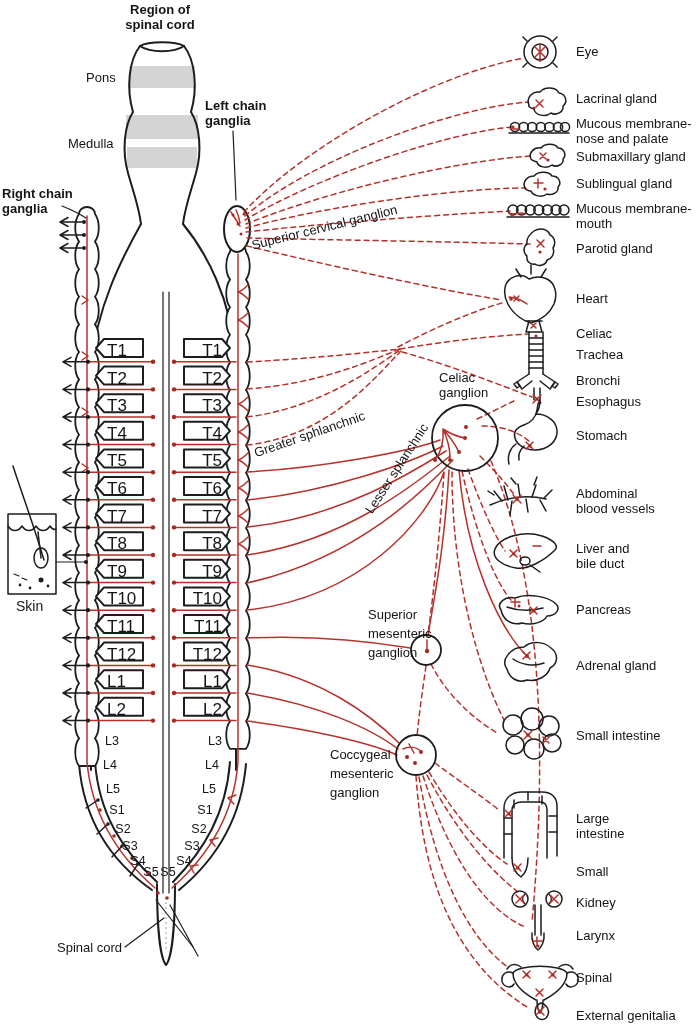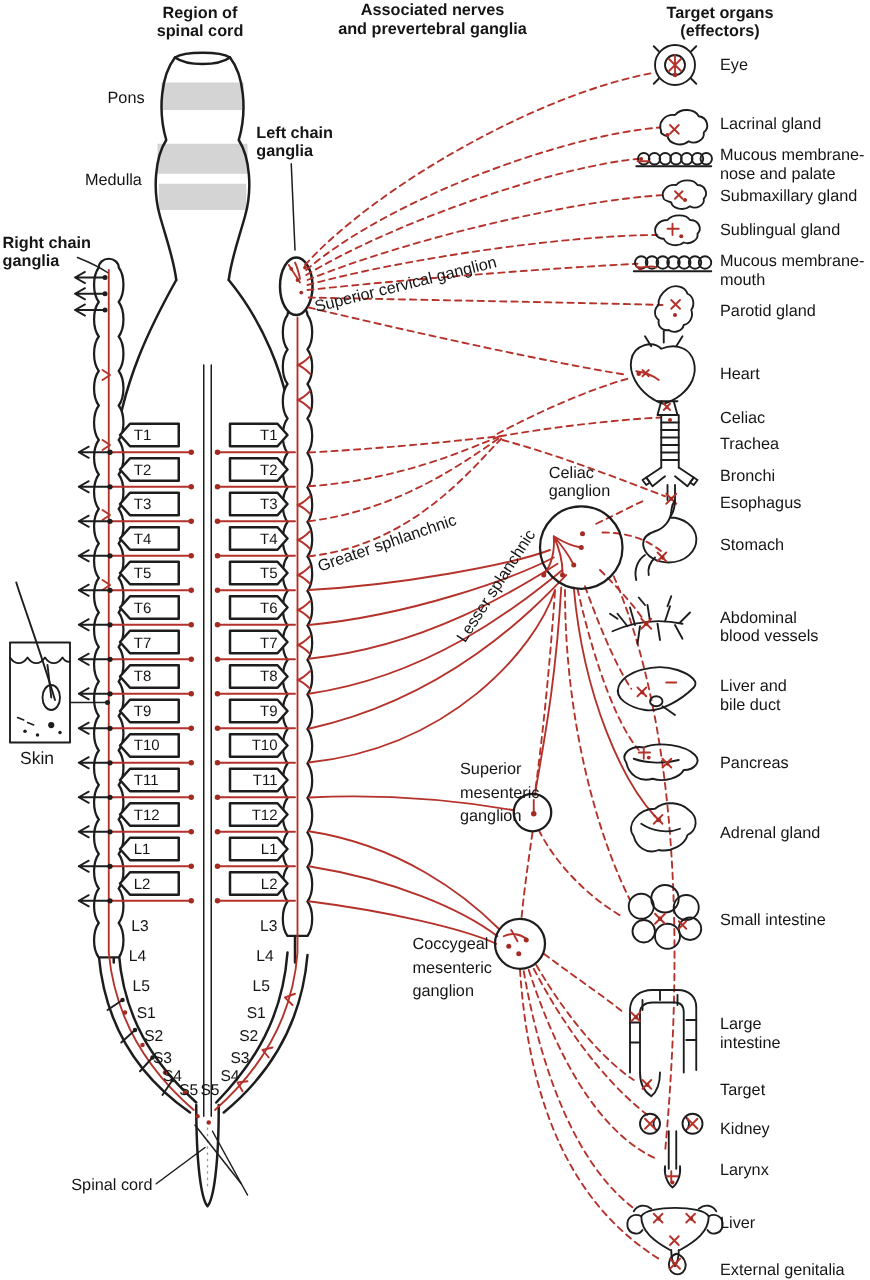--- a/index.html
+++ b/index.html
@@ -13,21 +13,21 @@
   .gray{fill:#d4d4d4;stroke:none}
   .r{stroke:#b5322b;fill:none;stroke-width:1.5;stroke-linecap:round;stroke-linejoin:round}
   .rd{stroke:#b5322b;fill:none;stroke-width:1.5;stroke-dasharray:5,4;stroke-linecap:round}
   .rdot{fill:#a52a22;stroke:none}
   .kdot{fill:#1d1d1d;stroke:none}
   .thread{stroke:#9a9a9a;fill:none;stroke-width:1;stroke-dasharray:2,3}
   .lbl{position:absolute;color:#151515;font-size:13px;line-height:15px;white-space:pre-line}
   .b{font-weight:700}
   .ctr{text-align:center;transform:translateX(-50%)}
   .rot{transform-origin:0 0}
-  .seg{position:absolute;font-size:12px;color:#151515}
+  .seg{position:absolute;font-size:17px;color:#151515}
   .segr{text-align:right}
   .tap{position:absolute;font-size:12.5px;color:#151515;transform:translateX(-50%)}
   .org{position:absolute;left:576px;font-size:13px;line-height:15px;color:#151515;white-space:pre-line}
 </style>
 </head>
 <body>
 
 <div id="stage">
 
 <svg id="art" width="696" height="1024" viewBox="0 0 696 1024">
@@ -477,23 +477,20 @@
         </g>
         <g>
           <path d="M541,1003c-6,2 -8,11 -3,15c2,2 6,2 8,0c5,-5 2,-13 -5,-15z" class="k"></path>
           <path d="M536,1007l8,8M544,1007l-8,8" class="r"></path>
         </g>
       </g>
 </svg>
 
 <div class="lbl b ctr" style="left:160px;top:2px">Region of
 spinal cord</div>
-<div class="lbl b ctr" style="left:346px;top:0px">Associated nerves
-and prevertebral ganglia</div>
-<div class="lbl b ctr" style="left:576px;top:2px">Target organs (effectors)</div>
 <div class="lbl" style="left:86px;top:70px">Pons</div>
 <div class="lbl" style="left:68px;top:136px">Medulla</div>
 <div class="lbl b" style="left:2px;top:186px">Right chain
 ganglia</div>
 <div class="lbl b" style="left:205px;top:98px">Left chain
 ganglia</div>
 <div class="lbl rot" style="left:250px;top:238px;transform:rotate(-14deg)">Superior cervical ganglion</div>
 <div class="lbl rot" style="left:252px;top:446px;transform:rotate(-19deg)">Greater sphlanchnic</div>
 <div class="lbl rot" style="left:362px;top:508px;transform:rotate(-57deg)">Lesser splanchnic</div>
 <div class="lbl" style="left:439px;top:370px">Celiac
@@ -568,18 +565,18 @@
     <div class="org" style="top:428px">Stomach</div>
     <div class="org" style="top:486px">Abdominal
 blood vessels</div>
     <div class="org" style="top:541px">Liver and
 bile duct</div>
     <div class="org" style="top:602px">Pancreas</div>
     <div class="org" style="top:658px">Adrenal gland</div>
     <div class="org" style="top:728px">Small intestine</div>
     <div class="org" style="top:811px">Large
 intestine</div>
-    <div class="org" style="top:864px">Target</div>
+    <div class="org" style="top:864px">Small</div>
     <div class="org" style="top:895px">Kidney</div>
     <div class="org" style="top:928px">Larynx</div>
-    <div class="org" style="top:970px">Liver</div>
+    <div class="org" style="top:970px">Spinal</div>
     <div class="org" style="top:1008px">External genitalia</div>
   </div>
 
 </body></html>

